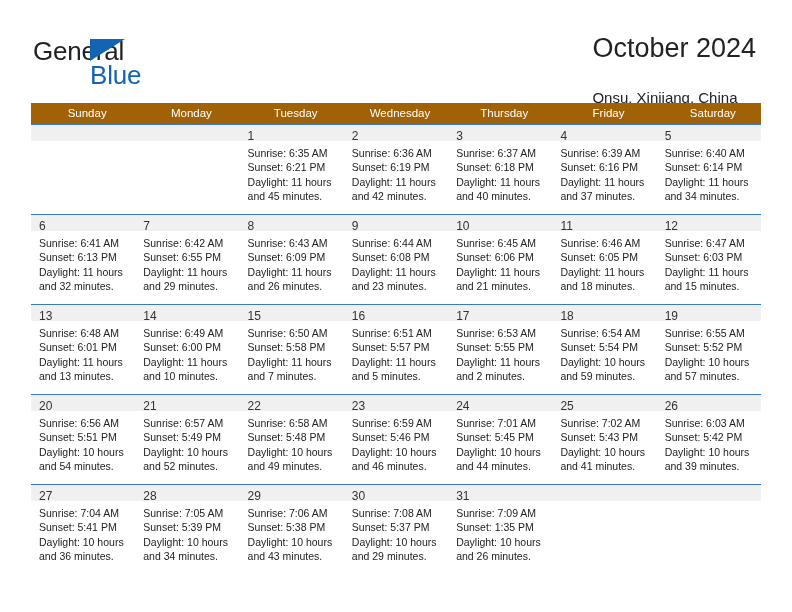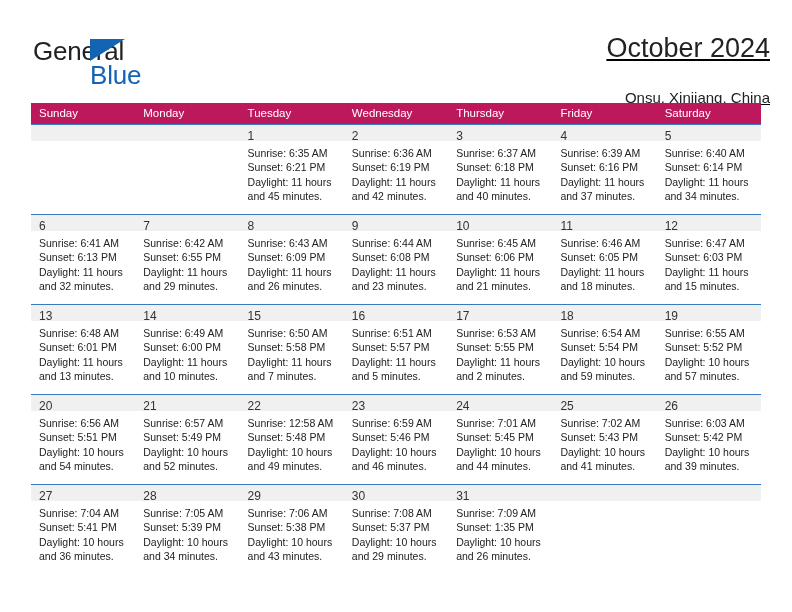--- a/index.html
+++ b/index.html
@@ -59,24 +59,22 @@
     left: 57px;
     top: 3px;
     width: 0;
     height: 0;
     border-left: 35px solid #1464b4;
     border-bottom: 22px solid transparent;
   }
 
   .title-block {
     position: absolute;
-    right: 22px;
+    right: 36px;
     top: 32px;
-    text-align: right;
-    text-decoration: underline;
   }
   .cal-title {
     font-size: 27px;
     color: #222222;
     line-height: 33px;
     white-space: nowrap;
   }
   .cal-subtitle {
     font-size: 15px;
     color: #222222;
@@ -90,25 +88,25 @@
     position: absolute;
     left: 31px;
     top: 103px;
     width: 730px;
     border-collapse: collapse;
     table-layout: fixed;
   }
   .calendar col { width: 104.2857px; }
 
   thead th {
-    background: #be185d;
+    background: #a16207;
     color: #ffffff;
     font-size: 11.5px;
     font-weight: normal;
-    text-align: left;
+    text-align: center;
     padding: 4px 0 4px 8px;
     height: 13px;
     line-height: 13px;
     box-sizing: border-box;
     margin-top: 36px;
   }
 
   tbody tr { height: 90px; }
   tbody td {
     vertical-align: top;
@@ -359,21 +357,21 @@
             <div class="daynum">21</div>
             <div class="details">
               <div>Sunrise: 6:57 AM</div>
               <div>Sunset: 5:49 PM</div>
               <div class="wrap">Daylight: 10 hours and 52 minutes.</div>
             </div>
           </td>
           <td>
             <div class="daynum">22</div>
             <div class="details">
-              <div>Sunrise: 12:58 AM</div>
+              <div>Sunrise: 6:58 AM</div>
               <div>Sunset: 5:48 PM</div>
               <div class="wrap">Daylight: 10 hours and 49 minutes.</div>
             </div>
           </td>
           <td>
             <div class="daynum">23</div>
             <div class="details">
               <div>Sunrise: 6:59 AM</div>
               <div>Sunset: 5:46 PM</div>
               <div class="wrap">Daylight: 10 hours and 46 minutes.</div>

